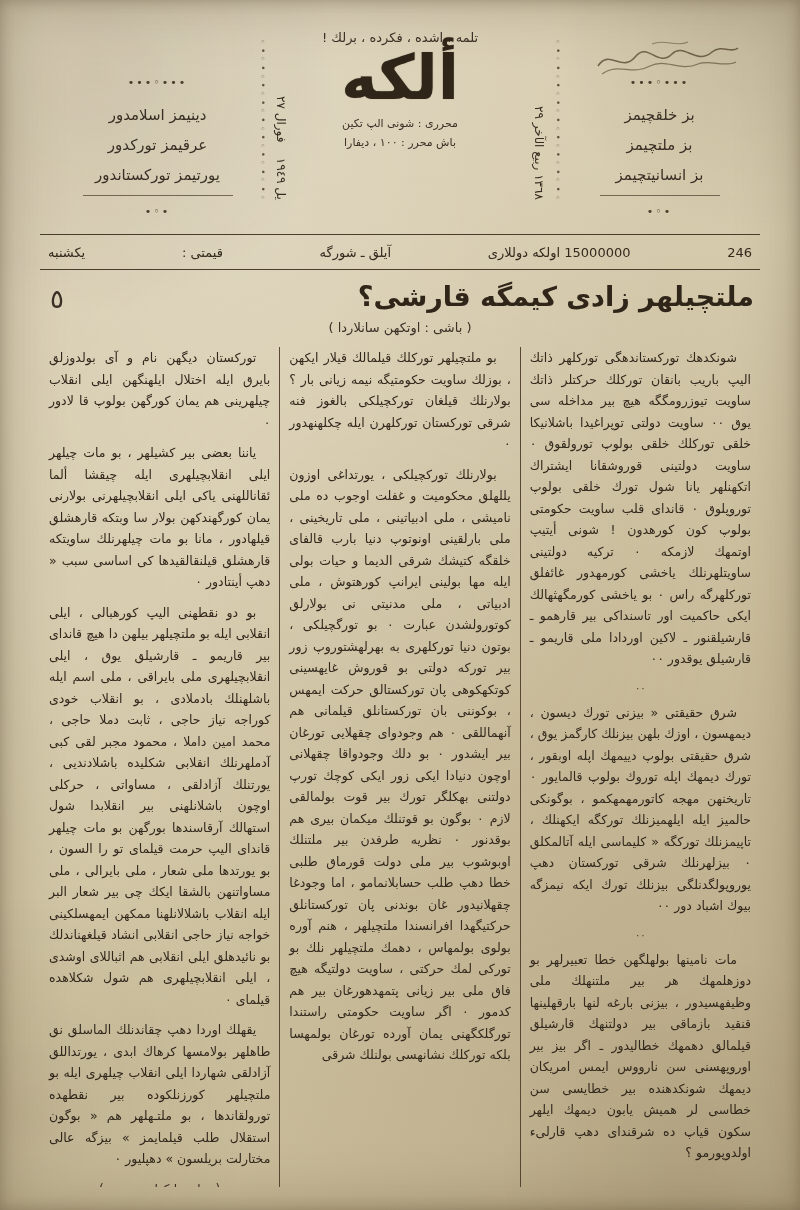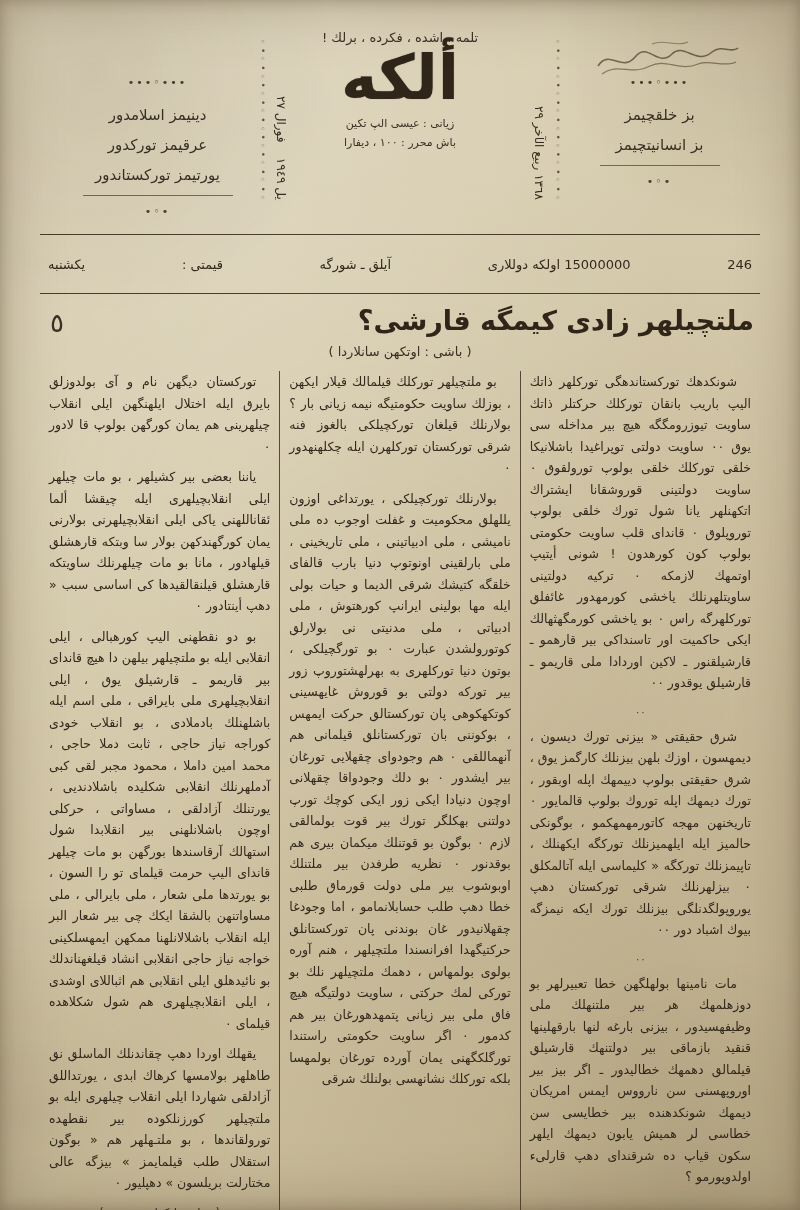--- a/index.html
+++ b/index.html
@@ -149,21 +149,21 @@
   .info-bar {
     position: relative;
     margin-top: 4px;
     border-top: 1px solid #4a3d2c;
     border-bottom: 1px solid #4a3d2c;
     height: 26px;
     display: flex;
     flex-direction: row-reverse;
     align-items: center;
     justify-content: space-between;
-    padding: 16px 8px;
+    padding: 4px 8px;
     font-size: 13px;
     color: #33291d;
     direction: rtl;
   }
   .info-bar .cell { white-space: nowrap; }
 
   
   .headline-row {
     direction: rtl;
     display: flex;
@@ -238,20 +238,21 @@
 
       <svg class="scribble" viewBox="0 0 150 46">
         <path d="M6 30 C18 12, 30 38, 44 20 C56 6, 66 32, 80 18 C92 6, 104 30, 120 16 C130 8, 140 18, 146 12" stroke="#4a3a25" stroke-width="1.6" fill="none" opacity="0.85"></path>
         <path d="M10 38 C26 26, 40 40, 58 30 C74 22, 88 36, 106 28 C118 23, 132 32, 144 26" stroke="#4a3a25" stroke-width="1.2" fill="none" opacity="0.7"></path>
         <path d="M60 8 C72 2, 84 12, 96 6" stroke="#4a3a25" stroke-width="1.1" fill="none" opacity="0.6"></path>
       </svg>
 
       <div class="slogan-right">
         <div class="rule-dots">•••◦•••</div>
         <div>بز خلقچيمز</div>
+        <div>بز ملتچيمز</div>
         <div>بز انسانيتچيمز</div>
         <div class="rule-line" style="width:120px;"></div>
         <div class="rule-dots">•◦•</div>
       </div>
 
       <div class="slogan-left">
         <div class="rule-dots">•••◦•••</div>
         <div>دينيمز اسلامدور</div>
         <div>عرقيمز توركدور</div>
         <div>يورتيمز توركستاندور</div>
@@ -267,21 +268,21 @@
       <div class="date-col greg">
         <span>يل ١٩٤٩</span>
         &nbsp;&nbsp;
         <span>فورال ٢٧</span>
       </div>
 
       <div class="title-block">
         <div class="motto">تلمه ، اشده ، فكرده ، برلك !</div>
         <div class="paper-name">ألكه</div>
         <div class="sub-imprint">
-          <div>زيانی : عيسى الپ تكين</div>
+          <div>محرری : شونی الپ تكين</div>
           <div>باش محرر : ١٠٠ ، ديفارا</div>
         </div>
       </div>
     </div>
 
     <div class="info-bar">
       <div class="cell">يكشنبه</div>
       <div class="cell">قيمتی :</div>
       <div class="cell">آيلق ـ شورگه</div>
       <div class="cell">15000000 اولكه دوللاری</div>

